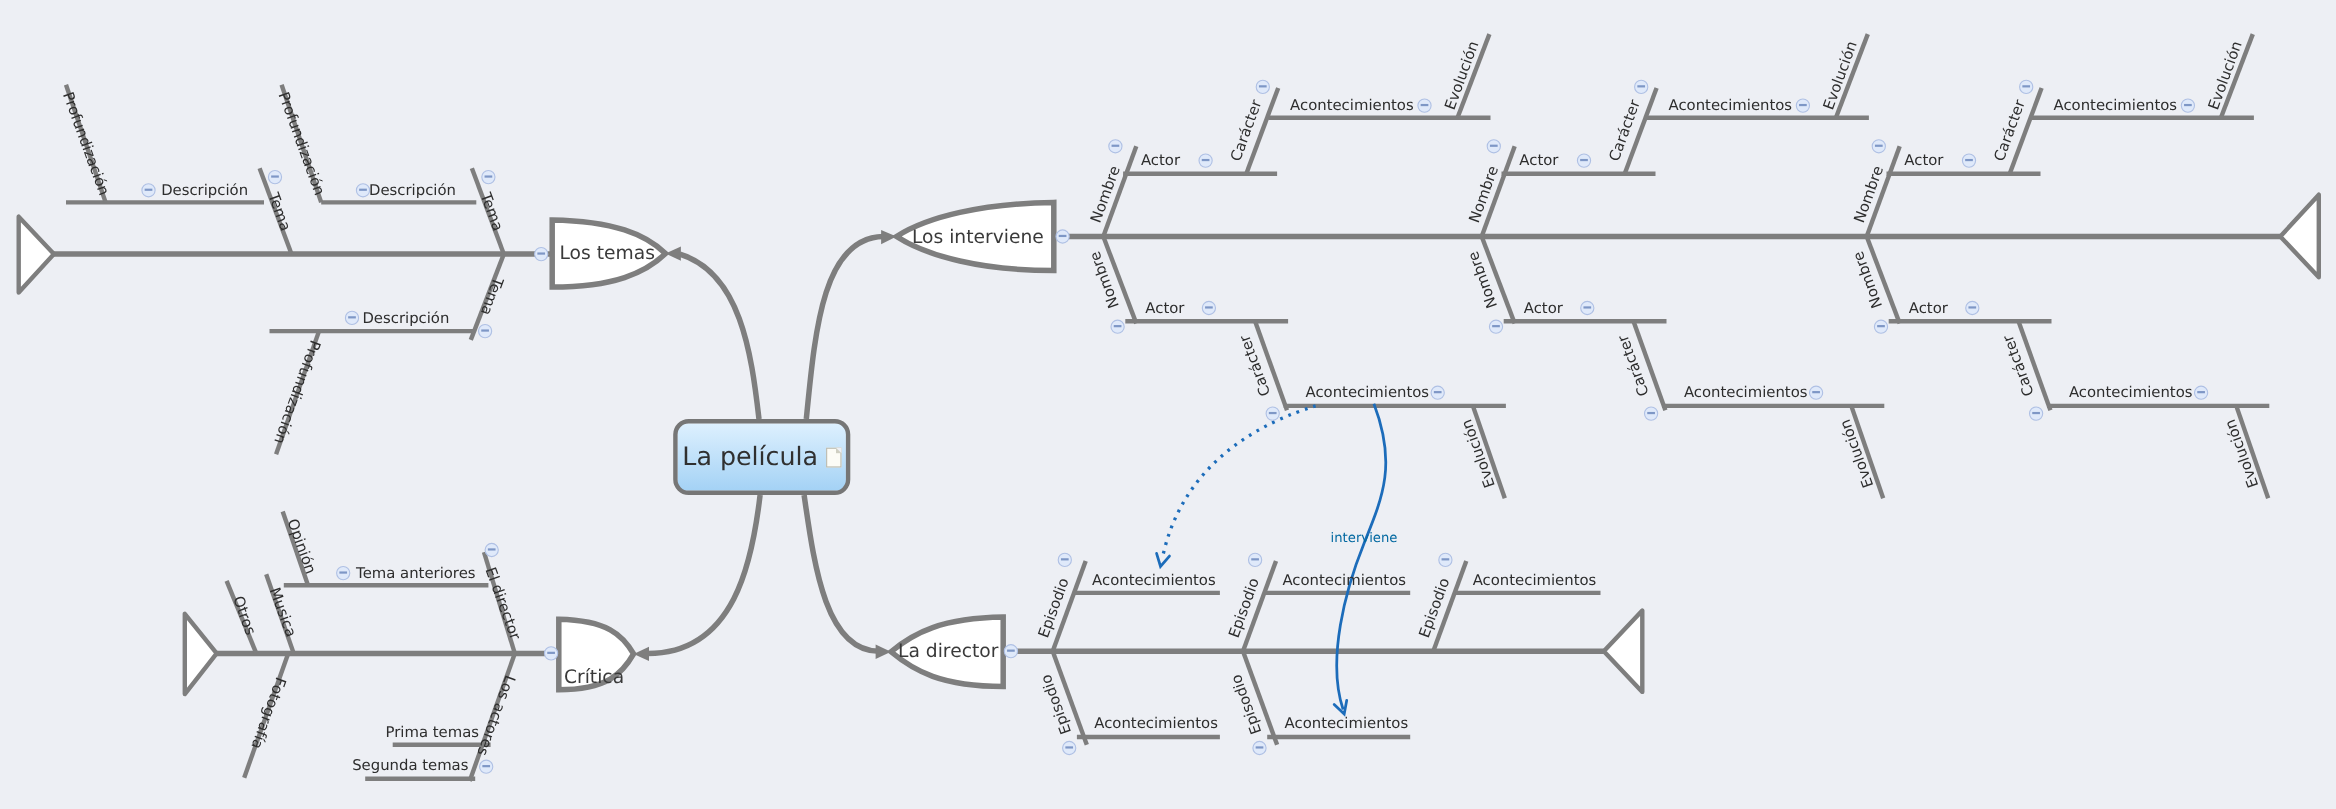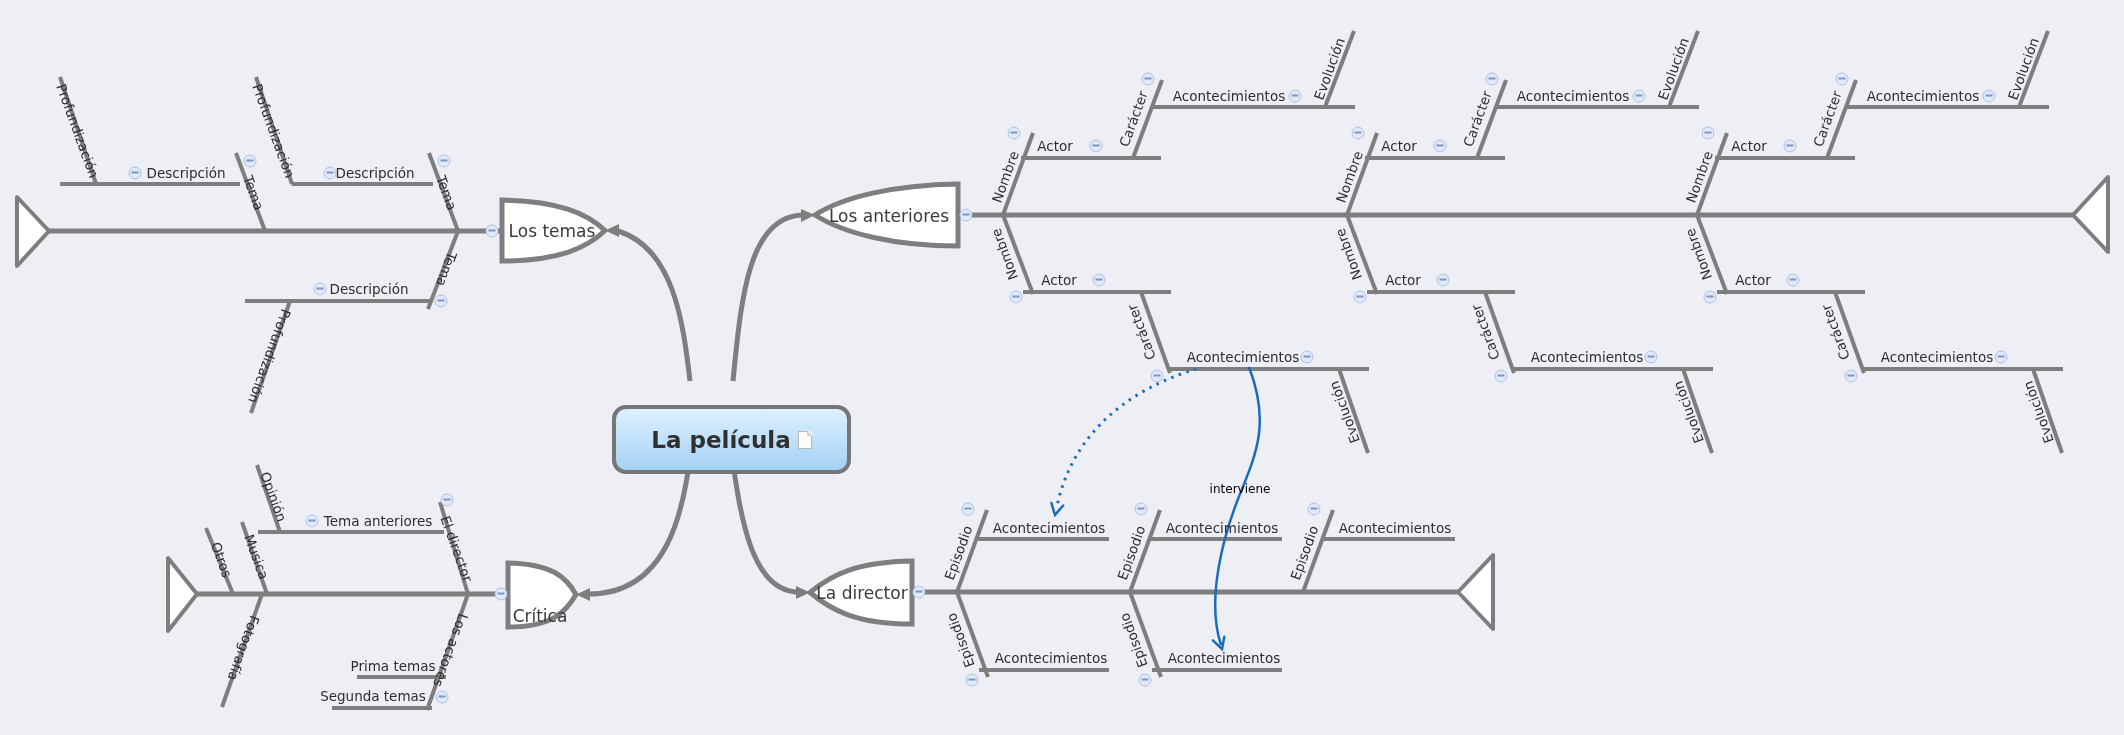--- a/index.html
+++ b/index.html
@@ -3,30 +3,30 @@
 <meta charset="utf-8">
 <style>
   html,body{margin:0;padding:0;}
   body{background:#edeff4;font-family:"DejaVu Sans",sans-serif;}
   #canvas{position:relative;width:2124px;height:735px;background:#edeff4;overflow:hidden;}
   #bones{position:absolute;left:0;top:0;}
   .lbl{position:absolute;font-size:13.5px;color:#2d2d2d;white-space:nowrap;
        transform:translate(-50%,-50%);transform-origin:50% 50%;line-height:1;}
   .node-lbl{position:absolute;font-size:17px;color:#3a3a3a;white-space:nowrap;
        transform:translate(-50%,-50%);line-height:1;}
-  .rel-lbl{position:absolute;font-size:12px;color:#000000;white-space:nowrap;
+  .rel-lbl{position:absolute;font-size:12px;color:#0369a1;white-space:nowrap;
        transform:translate(-50%,-50%);line-height:1;}
   .ci{position:absolute;width:11px;height:11px;border-radius:50%;
       background:#dfe9fa;border:1px solid #afc0e4;transform:translate(-50%,-50%);}
   .ci::after{content:"";position:absolute;left:2px;right:2px;top:4px;height:1.5px;background:#7e97c6;}
-  #central{position:absolute;left:612px;top:381px;width:239px;height:69px;box-sizing:border-box;
+  #central{position:absolute;left:612px;top:381px;width:161px;height:69px;box-sizing:border-box;
       border:4px solid #767676;border-radius:14px;
       background:linear-gradient(#ddf0fe,#a4d2f5);
       display:flex;align-items:center;justify-content:center;gap:7px;
-      font-size:23px;font-weight:bold;color:#303030;margin-top:24px;}
+      font-size:23px;font-weight:normal;color:#303030;}
   #note-icon{position:relative;width:12px;height:16px;background:#fcfcf6;
       border:1px solid #b9b9ae;display:inline-block;}
   #note-icon::before{content:"";position:absolute;right:-1px;top:-1px;
       border-style:solid;border-width:0 5px 5px 0;border-color:transparent #edeff4 #cfcfc2 transparent;}
   .ln{stroke:#7e7e7e;}
   .shape{fill:#ffffff;stroke:#7e7e7e;stroke-width:5;}
   .tail{fill:#ffffff;stroke:#7e7e7e;stroke-width:4;stroke-linejoin:round;}
   .arrowhead{fill:#7e7e7e;stroke:none;}
   .curve{fill:none;stroke:#7e7e7e;stroke-width:5;}
   .rel{fill:none;stroke:#1c6cba;}
@@ -134,21 +134,21 @@
     <path class="rel" stroke-width="2.5" d="M1249,367 C1270,422 1257,452 1240,494 C1223,536 1206,600 1221,645"></path>
     <path class="rel-arrow" d="M-6,-11 L0,0 L6,-11" transform="translate(1222,649) rotate(-18)"></path>
   </svg>
 
   <div id="central">
     <span>La película</span>
     <span id="note-icon"></span>
   </div>
 
   <span class="node-lbl" style="left:552px;top:231px">Los temas</span>
-  <span class="node-lbl" style="left:889px;top:216px">Los anteriores</span>
+  <span class="node-lbl" style="left:889px;top:216px">Los interviene</span>
   <span class="node-lbl" style="left:540px;top:616px">Crítica</span>
   <span class="node-lbl" style="left:862px;top:593px">La director</span>
 
   <span class="rel-lbl" style="left:1240px;top:489px">interviene</span>
 
   <div id="gen-overlay">
       <span class="lbl" style="left: 1006px; top: 177px; transform: translate(-50%, -50%) rotate(-70deg);">Nombre</span>
       <span class="lbl" style="left: 1055px; top: 147px;">Actor</span>
       <span class="lbl" style="left: 1134px; top: 119px; transform: translate(-50%, -50%) rotate(-70deg);">Carácter</span>
       <span class="lbl" style="left: 1229px; top: 97px;">Acontecimientos</span>

